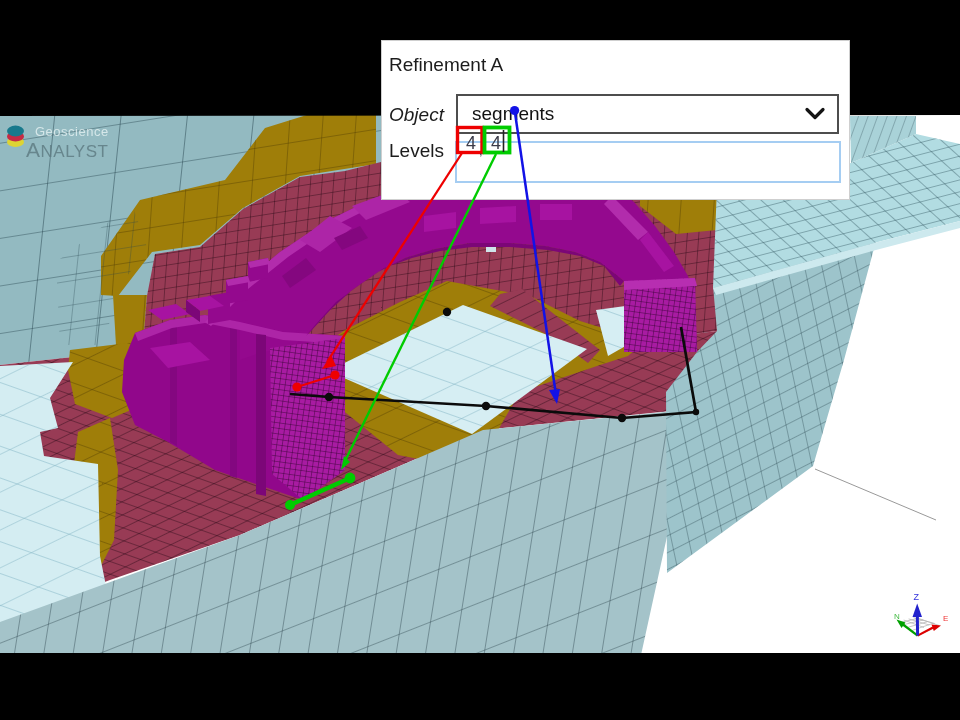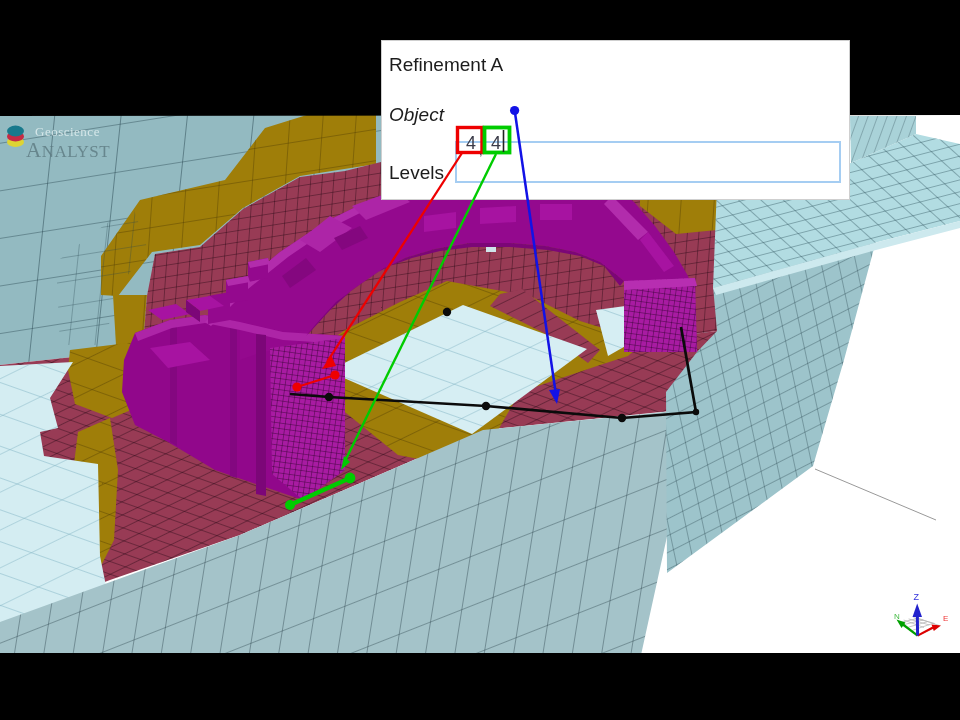--- a/index.html
+++ b/index.html
@@ -9,21 +9,21 @@
   #panel{position:absolute;left:381px;top:18px;width:469px;height:160px;background:#fff;
     border:1px solid #cfcfcf;z-index:10;box-sizing:border-box;margin-top:22px;}
   .lbl{position:absolute;color:#1c1c1c;font-size:19px;}
   #dd{position:absolute;left:74px;top:53px;width:383px;height:40px;border:2px solid #4e4e4e;
     box-sizing:border-box;background:#fff;}
   #dd span{position:absolute;left:14px;top:7px;font-size:19px;color:#111;}
   #inp{position:absolute;left:73px;top:100px;width:386px;height:42px;border:2px solid #a5cdf2;
     box-sizing:border-box;background:#fff;}
   #overlay{position:absolute;left:0;top:0;z-index:20;pointer-events:none;}
   #logo{position:absolute;left:6px;top:122px;z-index:5;width:230px;height:30px;
-    font-family:Liberation Serif, serif;}
+    font-family:Liberation Sans, sans-serif;}
   #logo .g1{position:absolute;left:29px;top:2px;font-size:13px;color:rgba(225,238,240,0.85);letter-spacing:0.5px;}
   #logo .g2{position:absolute;left:20px;top:16px;font-size:17px;color:rgba(95,125,132,0.85);letter-spacing:0.5px;}
   #logo .g2 b{font-size:21px;font-weight:normal;}
 </style>
 </head>
 <body>
 <div id="stage">
   <svg id="scene" width="960" height="720" viewBox="0 0 960 720">
   <defs>
     <pattern id="pSlopeV" width="66" height="66" patternUnits="userSpaceOnUse" patternTransform="rotate(6)">
@@ -268,21 +268,27 @@
     <text x="894" y="619" font-size="8" fill="#44bb44" font-family="Liberation Sans">N</text>
     <text x="943" y="621" font-size="8" fill="#ee3333" font-family="Liberation Sans">E</text>
   </g>
 
   <polygon points="0,0 960,0 960,115 0,116" fill="#000"></polygon>
   <rect x="0" y="653" width="960" height="67" fill="#000"></rect>
   </svg>
   <div id="panel">
     <div class="lbl" style="left:7px;top:13px;">Refinement A</div>
     <div class="lbl" style="left:7px;top:63px;font-style:italic;">Object</div>
-    <div class="lbl" style="left:7px;top:121px;">Levels</div>
+    <div class="lbl" style="left:7px;top:99px;">Levels</div>
+    <div id="dd">
+        <span>segments</span>
+      <svg style="position:absolute;right:11px;top:10px;" width="22" height="16" viewBox="0 0 22 16">
+        <path d="M3 3.5 L11 11.5 L19 3.5" fill="none" stroke="#141414" stroke-width="3.2" stroke-linecap="round" stroke-linejoin="round"></path>
+      </svg>
+    </div>
     <div id="inp"></div>
   </div>
   <div id="logo">
     <svg style="position:absolute;left:0;top:2px;" width="22" height="24" viewBox="0 0 22 24">
       <ellipse cx="9.5" cy="18" rx="8.5" ry="5" fill="#ded433"></ellipse>
       <ellipse cx="9.5" cy="12.5" rx="8.5" ry="5" fill="#c62a44"></ellipse>
       <ellipse cx="9.5" cy="7" rx="8.5" ry="5.4" fill="#18798c"></ellipse>
     </svg>
     <div class="g1">Geoscience</div>
     <div class="g2"><b>A</b>NALYST</div>

